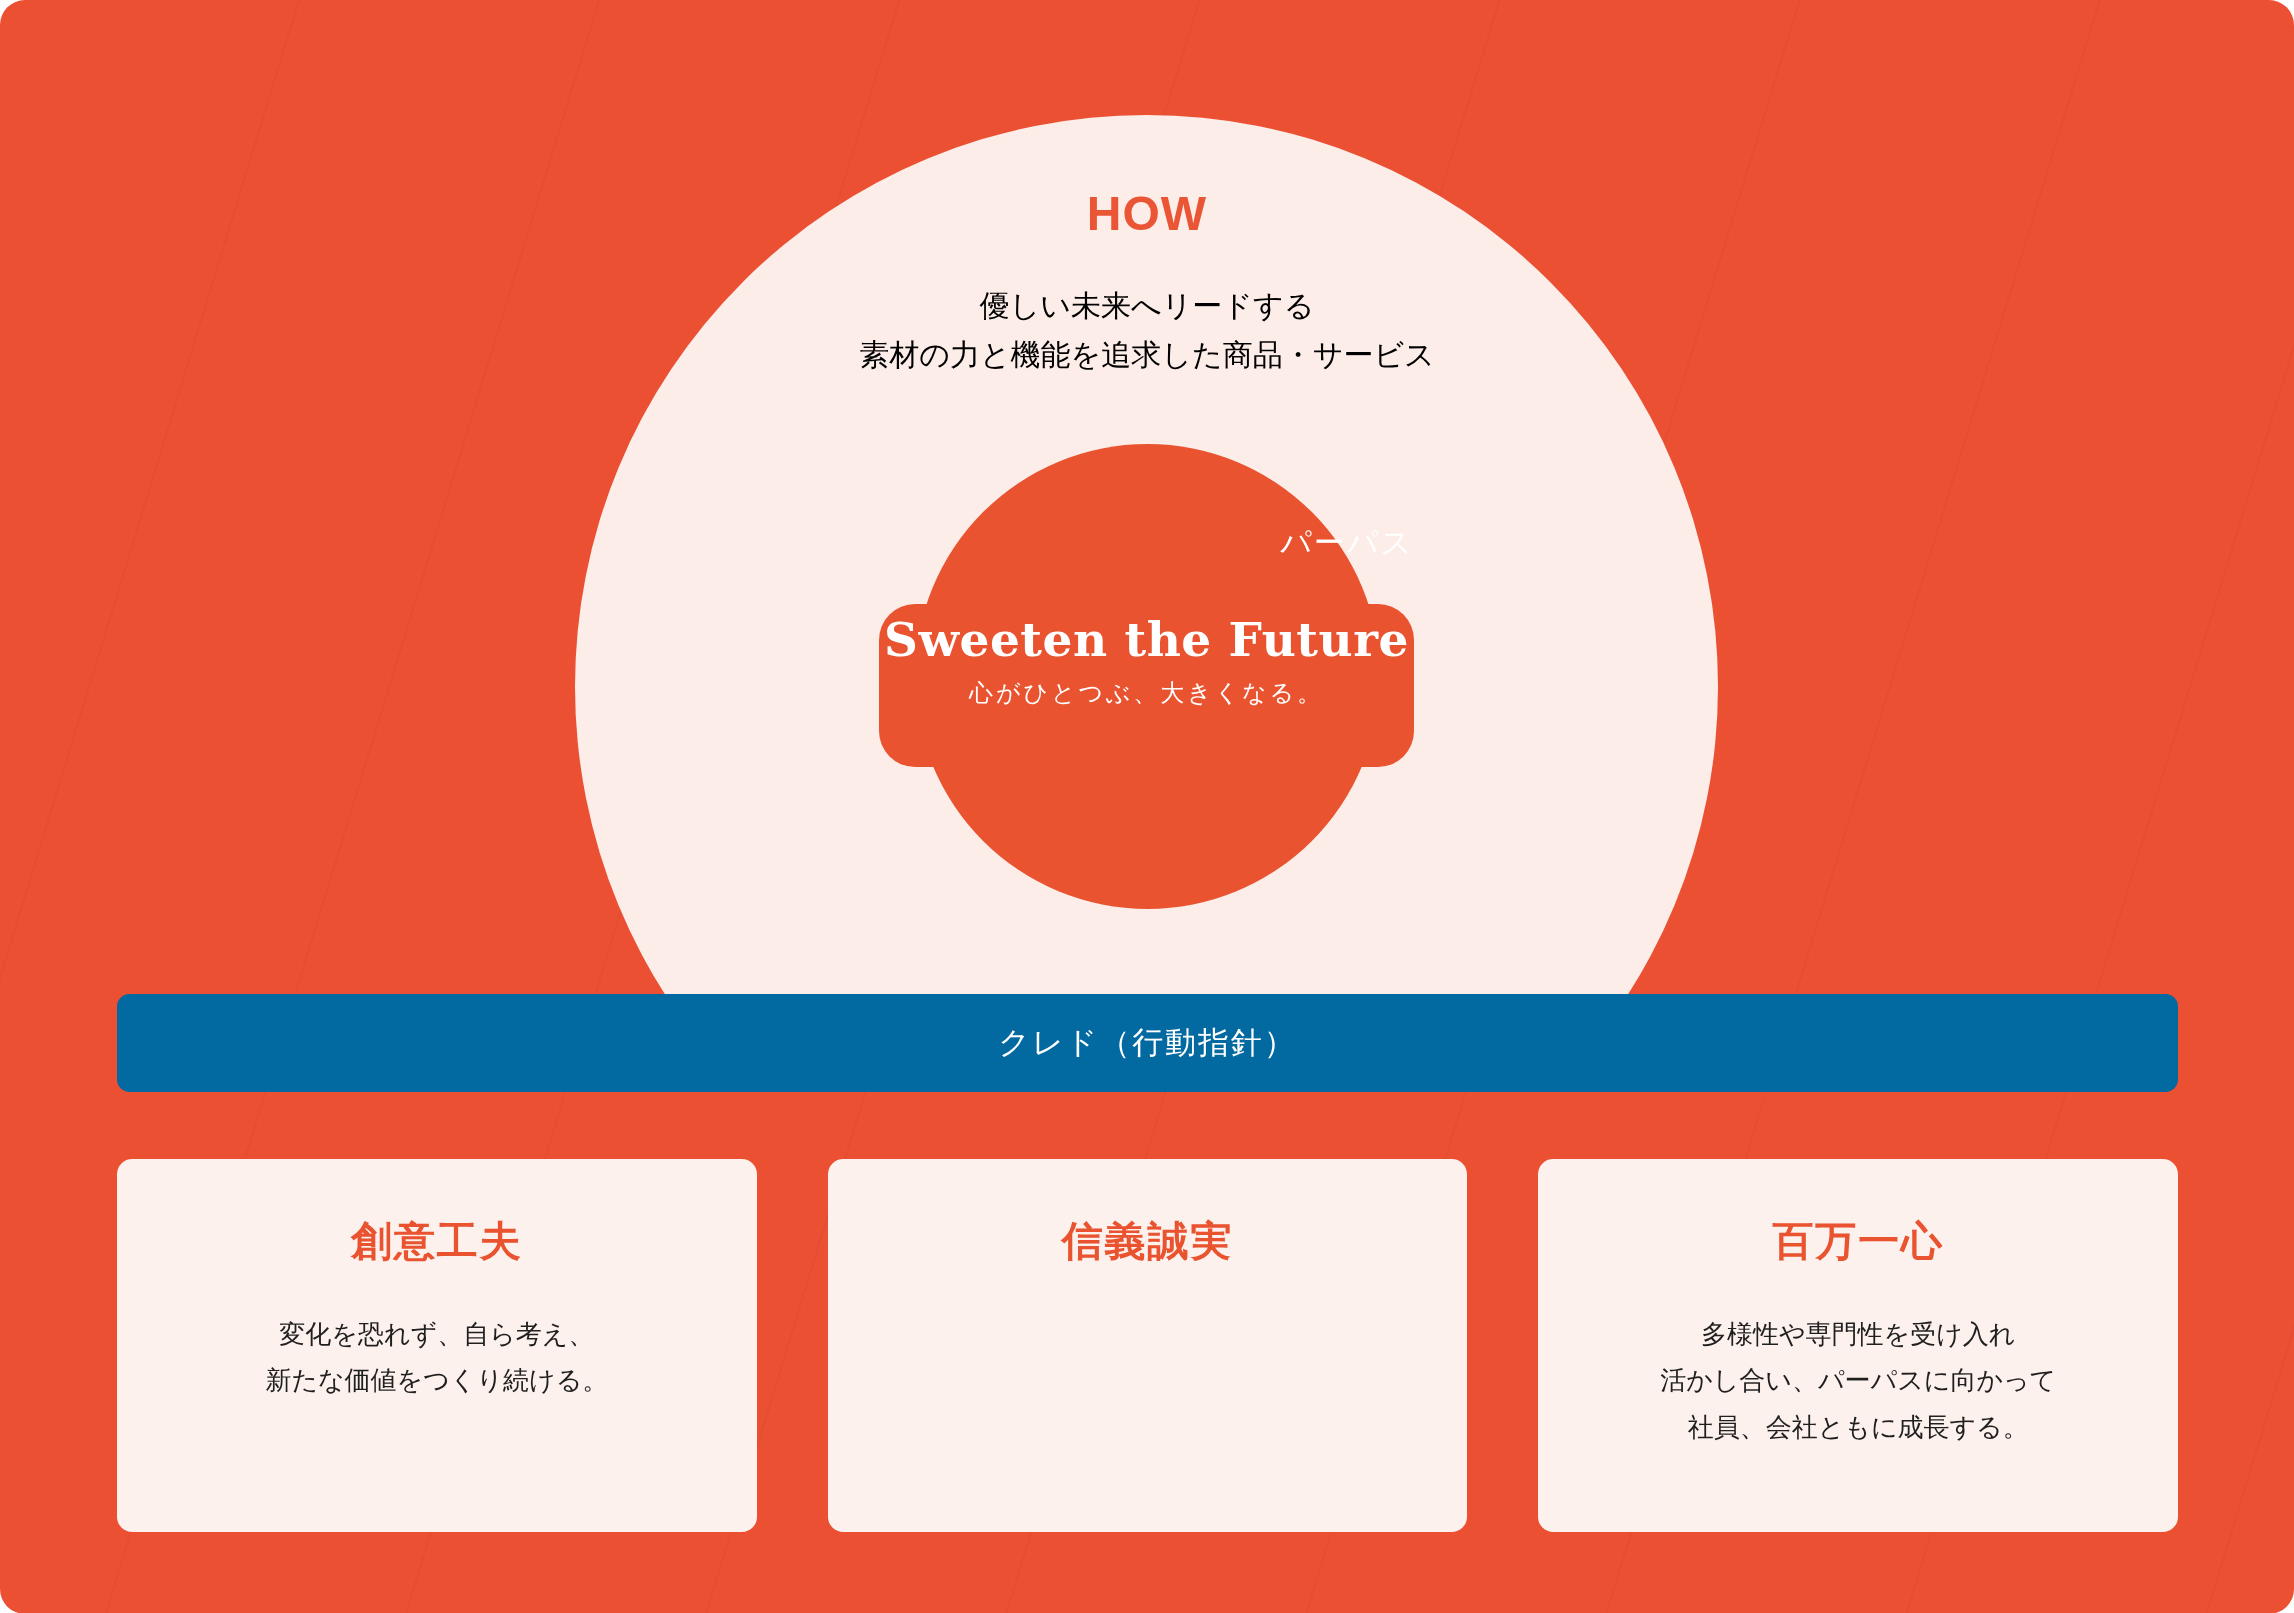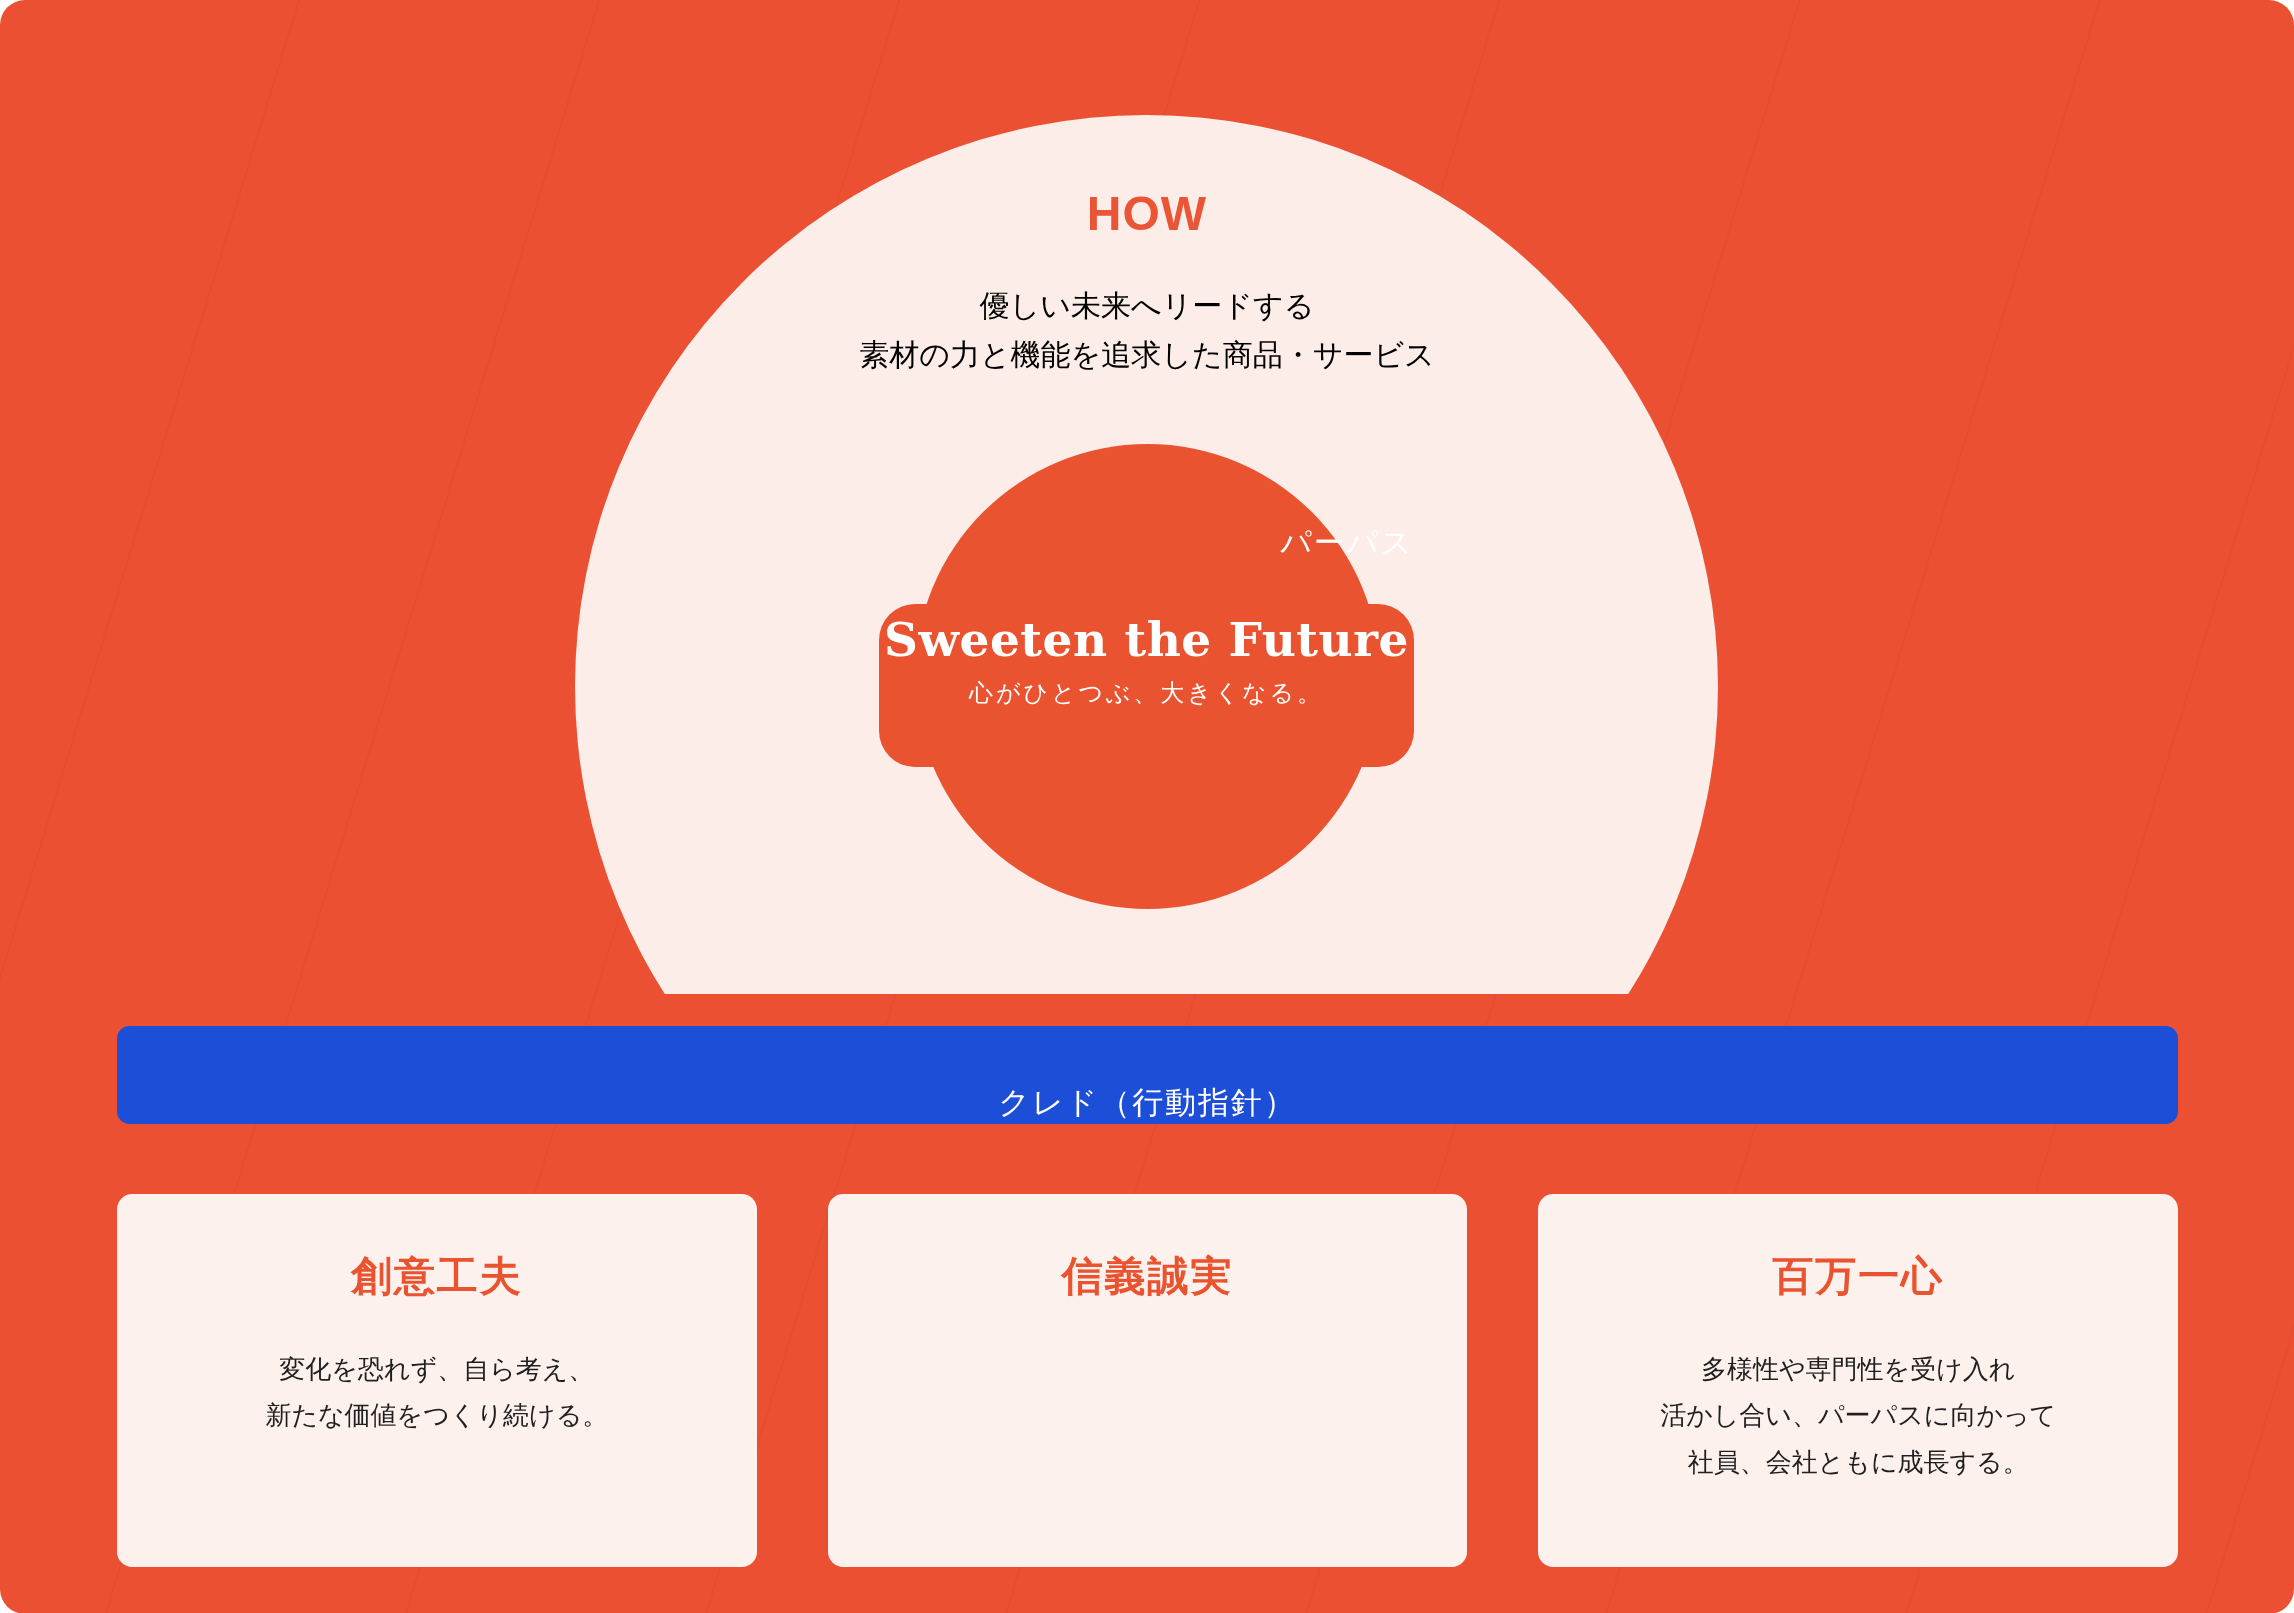--- a/index.html
+++ b/index.html
@@ -145,25 +145,24 @@
   }
 
   
   #credo-bar {
     position: absolute;
     left: 117px;
     top: 994px;
     width: 2061px;
     height: 98px;
     border-radius: 12.4px;
-    background: #1d4ed8;
+    background: #0369a1;
     display: flex;
-    align-items: flex-end;
+    align-items: center;
     justify-content: center;
-    margin-top: 32px;
   }
   #credo-label {
     color: #ffffff;
     font-size: 31px;
     font-weight: 500;
     letter-spacing: 1.9px;
   }
 
   
   #cards {
@@ -175,21 +174,20 @@
     gap: 71px;
   }
   .card {
     flex: 1 1 0;
     height: 373px;
     background: #FDF1ED;
     border-radius: 15.3px;
     box-sizing: border-box;
     padding: 55px 23px 0 23px;
     text-align: center;
-    margin-top: 35px;
   }
   .card-title {
     color: #E9532F;
     font-size: 41px;
     font-weight: 700;
     letter-spacing: 1.9px;
     margin: 0 0 44px 0;
   }
   .card-body {
     color: #1f1f1f;

